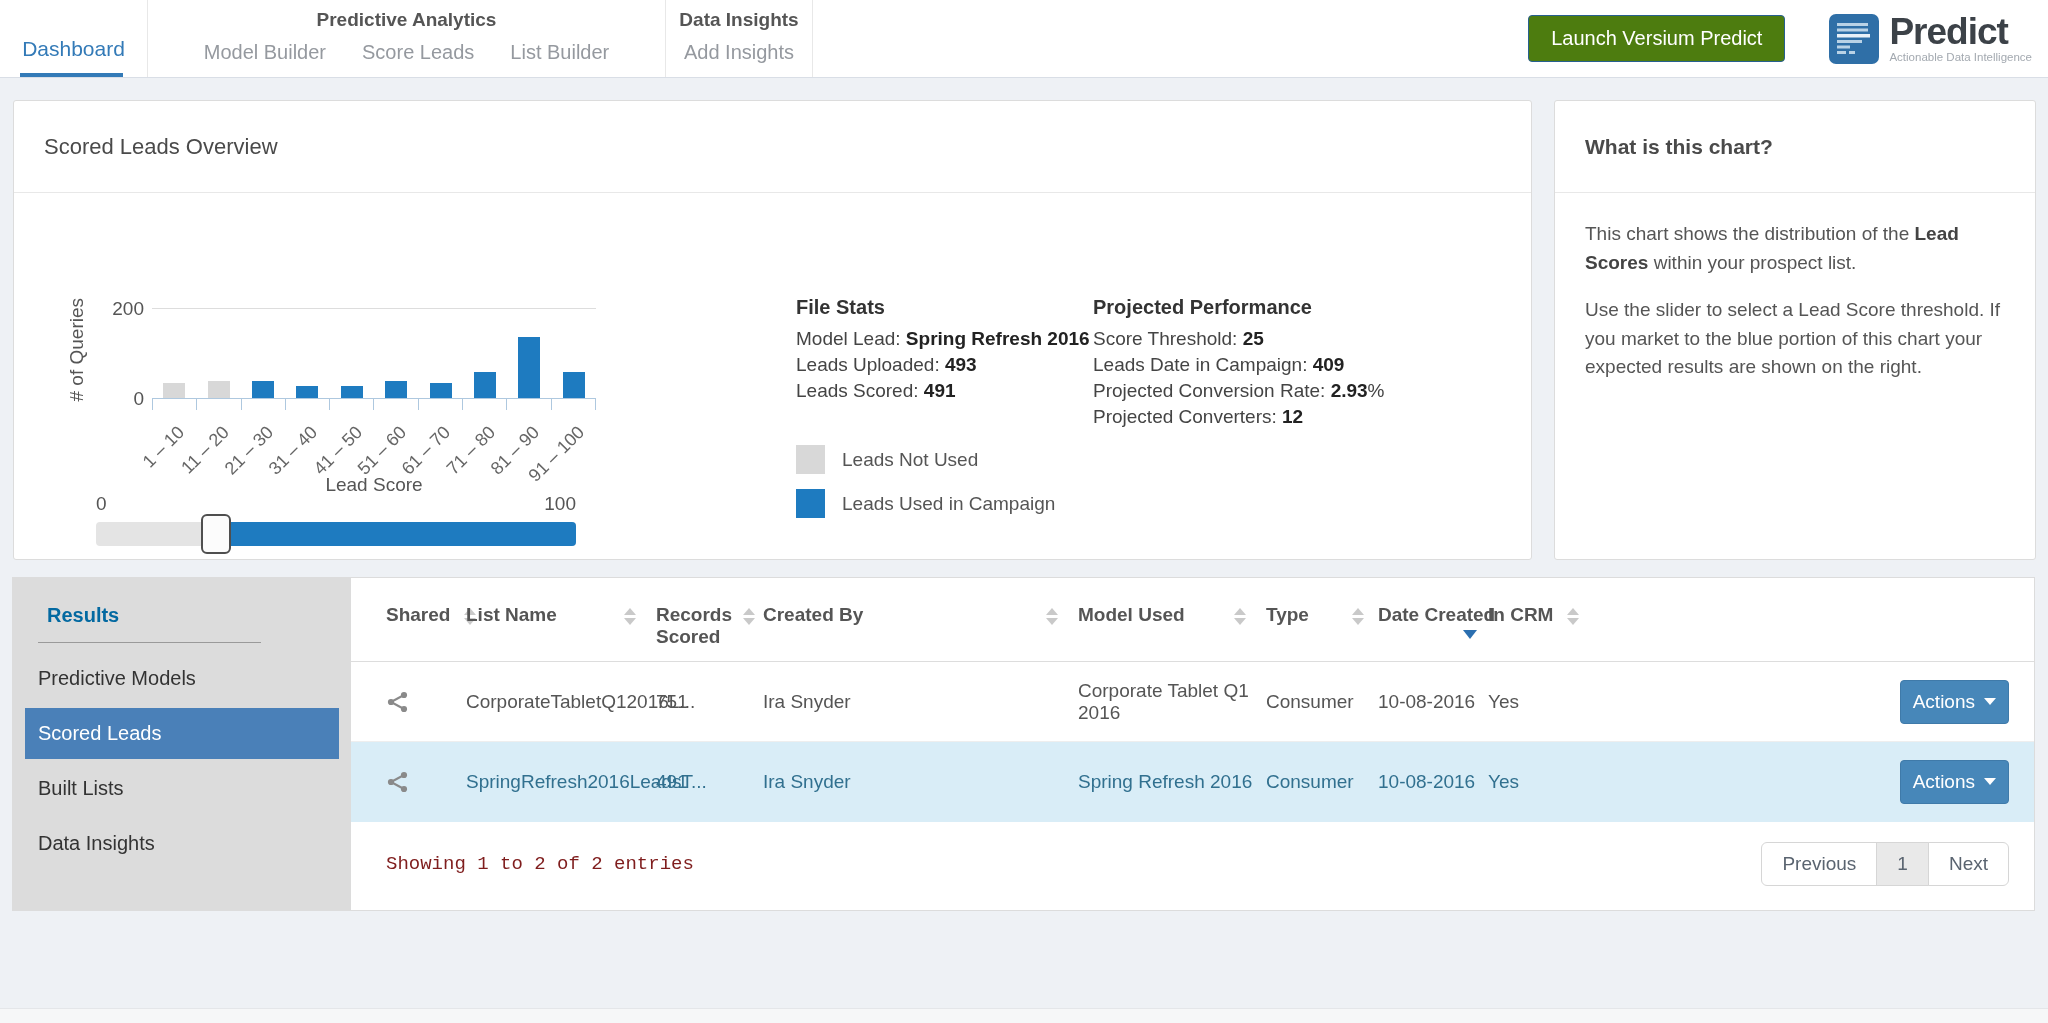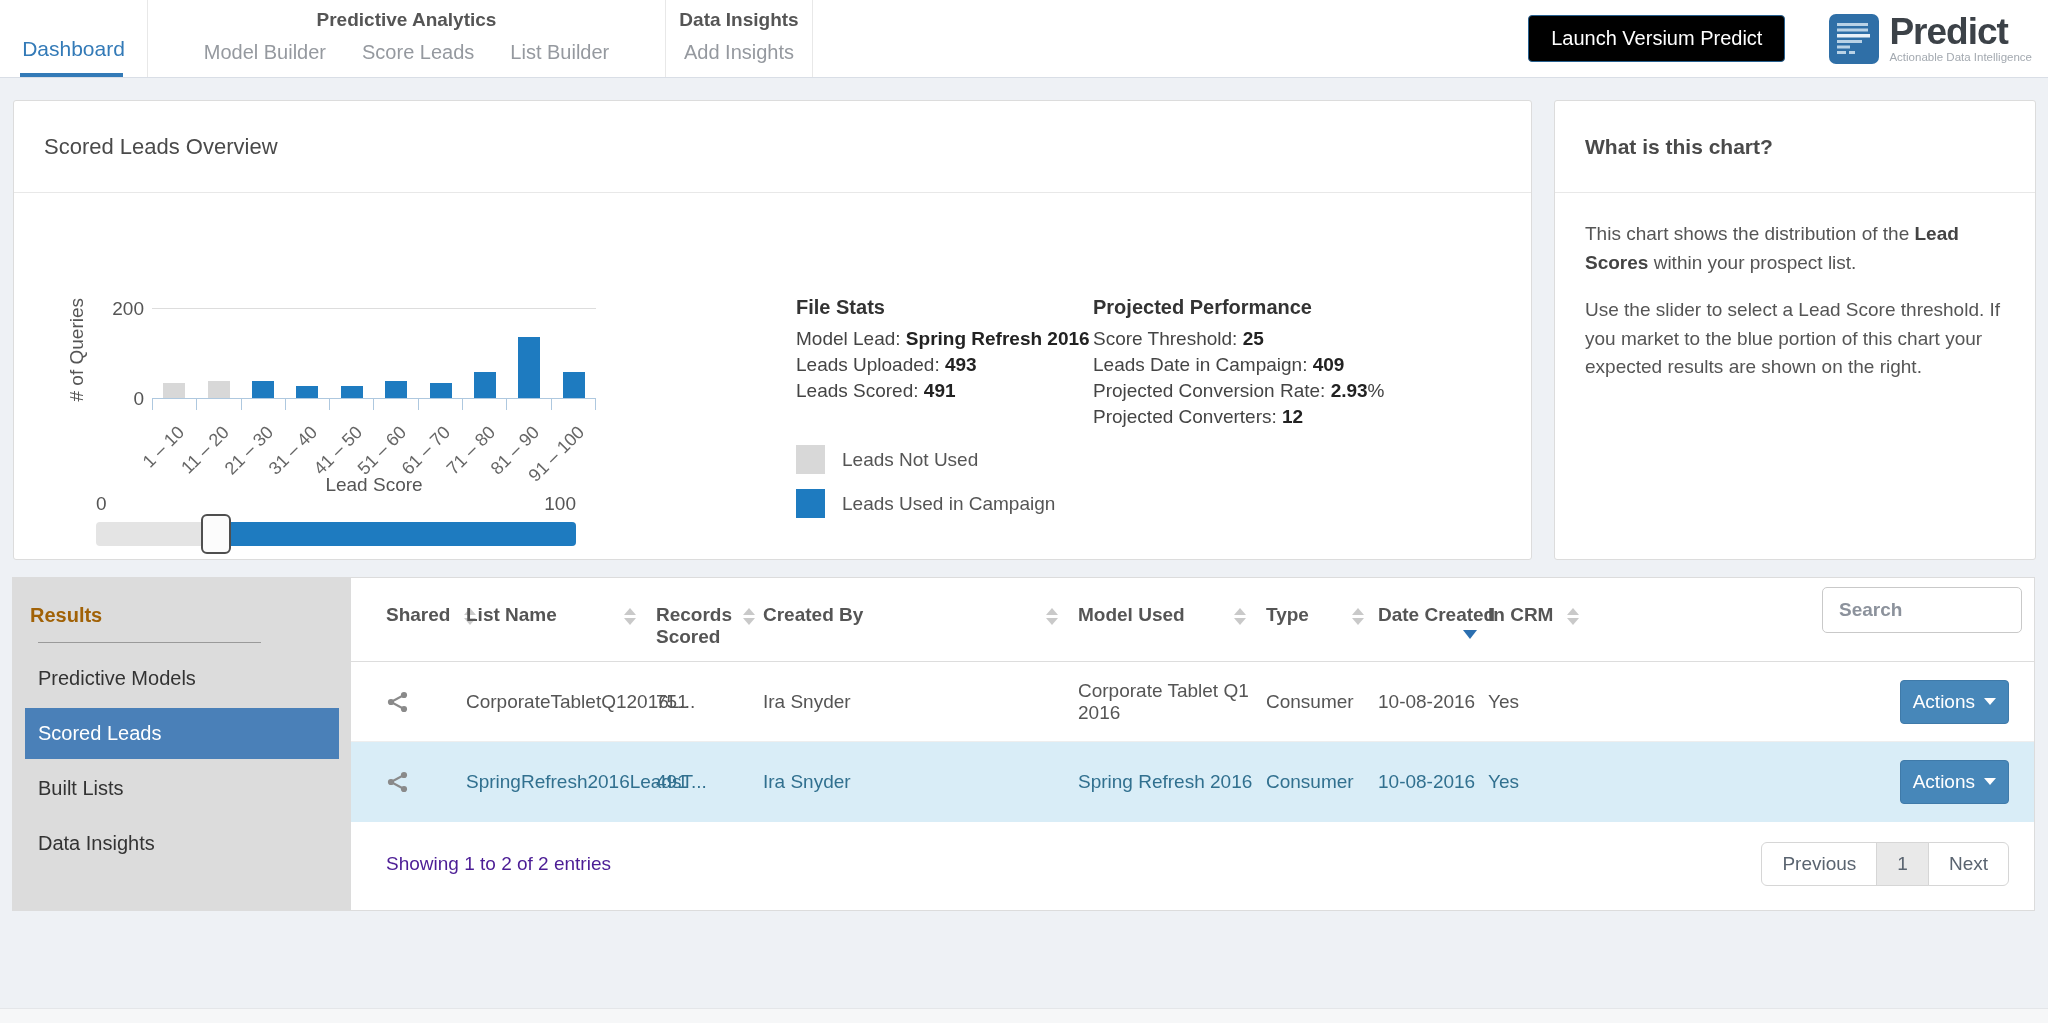--- a/index.html
+++ b/index.html
@@ -13,21 +13,21 @@
   .nav-dashboard { width: 148px; position: relative; display: flex; align-items: flex-end; justify-content: center; padding-bottom: 16px; }
   .nav-dashboard a { color: #337ab7; font-size: 21px; text-decoration: none; }
   .dash-underline { position: absolute; bottom: 0; left: 20px; right: 24px; height: 4px; background: #337ab7; }
   .nav-group { display: flex; flex-direction: column; justify-content: space-between; align-items: center; padding: 9px 0 13px; }
   .nav-group-pa { width: 518px; }
   .nav-group-di { width: 147px; }
   .nav-group-title { font-size: 19px; font-weight: bold; color: #555; }
   .nav-group-items { display: flex; gap: 36px; }
   .nav-group-items a { font-size: 20px; color: #95999f; text-decoration: none; }
   .nav-spacer { flex: 1; border-right: none; }
-  .launch-btn { align-self: center; margin-right: 44px; background: #000000; border: 1px solid #27608f; border-radius: 4px; color: #fff; font-size: 20px; font-family: inherit; padding: 11px 22px; cursor: pointer; }
+  .launch-btn { align-self: center; margin-right: 44px; background: #4d7c0f; border: 1px solid #27608f; border-radius: 4px; color: #fff; font-size: 20px; font-family: inherit; padding: 11px 22px; cursor: pointer; }
   .logo { align-self: center; margin-right: 16px; display: flex; align-items: center; gap: 10px; }
   .logo-text-wrap { display: flex; flex-direction: column; }
   .logo-name { font-size: 37px; font-weight: bold; color: #3c4248; letter-spacing: -1px; line-height: 36px; }
   .logo-tagline { font-size: 11.5px; color: #a3a9b0; margin-top: 1px; align-self: flex-end; }
 
   
   .panel { position: absolute; background: #fff; border: 1px solid #dcdcdc; border-radius: 3px; }
   .panel-overview { left: 13px; top: 100px; width: 1519px; height: 460px; }
   .panel-info { left: 1554px; top: 100px; width: 482px; height: 460px; }
   .panel-header { height: 92px; display: flex; align-items: center; padding-left: 30px; border-bottom: 1px solid #e8e8e8; }
@@ -75,21 +75,21 @@
 
   
   .info-body { padding: 27px 30px; }
   .info-body p { font-size: 19px; line-height: 1.5; color: #555; }
   .info-body p + p { margin-top: 19px; }
   .info-body b { color: #444; }
 
   
   .bottom-panel { position: absolute; left: 12px; top: 577px; width: 2023px; background: #fff; border: 1px solid #dcdcdc; display: flex; }
   .sidebar { width: 338px; flex-shrink: 0; background: #dcdcdc; padding: 26px 0 30px; }
-  .sidebar-title { margin: 0 17px; font-size: 20px; font-weight: bold; color: #a16207; }
+  .sidebar-title { margin: 0 34px; font-size: 20px; font-weight: bold; color: #0369a1; }
   .sidebar-divider { border-top: 1px solid #9a9a9a; margin: 15px 90px 10px 25px; }
   .sidebar-item { margin: 4px 12px; padding: 14px 13px; font-size: 20px; color: #333; cursor: pointer; }
   .sidebar-item.active { background: #4a80b8; color: #fff; }
 
   .table-area { flex: 1; position: relative; }
   .thead { display: flex; align-items: flex-start; padding: 26px 25px 0 35px; min-height: 84px; border-bottom: 1px solid #ddd; }
   .th { display: flex; align-items: flex-start; font-size: 19px; font-weight: bold; color: #555; cursor: pointer; }
   .th-label { line-height: 22px; }
   .sort-icon { display: inline-flex; flex-direction: column; align-items: center; margin: 4px 0 0 14px; }
   .tri { width: 0; height: 0; border-left: 6px solid transparent; border-right: 6px solid transparent; }
@@ -108,21 +108,21 @@
   .search-input { position: absolute; top: 9px; right: 12px; width: 200px; height: 46px; border: 1px solid #c9c9c9; border-radius: 5px; font-size: 19px; font-family: inherit; padding: 0 16px; color: #555; background: #fff; }
   .search-input::placeholder { color: #8c929c; font-weight: 600; }
 
   .trow { display: flex; align-items: center; padding: 0 25px 0 35px; height: 80px; font-size: 19px; color: #555; border-bottom: 1px solid #eee; cursor: pointer; }
   .trow.highlighted { background: #d9edf7; color: #31708f; border-bottom-color: #d9edf7; }
   .share-icon { width: 24px; height: 24px; display: block; }
   .actions-btn { background: #4787b9; border: 1px solid #3f7aa9; border-radius: 4px; color: #fff; font-size: 19px; font-family: inherit; padding: 10px 12px; cursor: pointer; display: inline-flex; align-items: center; }
   .actions-caret { width: 0; height: 0; border-left: 6px solid transparent; border-right: 6px solid transparent; border-top: 7px solid #fff; margin-left: 9px; }
 
   .tfoot { display: flex; align-items: center; justify-content: space-between; padding: 20px 25px 24px 35px; }
-  .showing-text { font-size: 19px; color: #4c1d95; }
+  .showing-text { font-size: 19px; color: #7f1d1d; font-family: Liberation Mono, monospace; }
   .pager { display: flex; }
   .page-btn { background: #fff; border: 1px solid #d6d6d6; color: #5a6470; font-size: 19px; font-family: inherit; padding: 10px 20px; margin-left: -1px; cursor: pointer; }
   .page-btn.first { border-radius: 6px 0 0 6px; margin-left: 0; }
   .page-btn.last { border-radius: 0 6px 6px 0; }
   .page-btn.current { background: #e9e9e9; }
 
   .hscrollbar { position: absolute; left: 0; right: 0; bottom: 0; height: 15px; background: #f6f7f8; border-top: 1px solid #e4e6e9; }
 </style>
 </head>
 <body>
@@ -317,21 +317,20 @@
     <div class="sidebar">
       <div class="sidebar-title">Results</div>
       <div class="sidebar-divider"></div>
       <div class="sidebar-item">Predictive Models</div>
       <div class="sidebar-item active">Scored Leads</div>
       <div class="sidebar-item">Built Lists</div>
       <div class="sidebar-item">Data Insights</div>
     </div>
 
     <div class="table-area">
-      <input class="search-input" type="text" placeholder="Search" style="">
 
       <div class="thead">
         <div class="th col-shared">
           <span class="th-label">Shared</span>
           <span class="sort-icon">
               <span class="tri tri-up"></span>
               <span class="tri tri-down"></span>
             </span>
         </div>
         <div class="th col-list">

